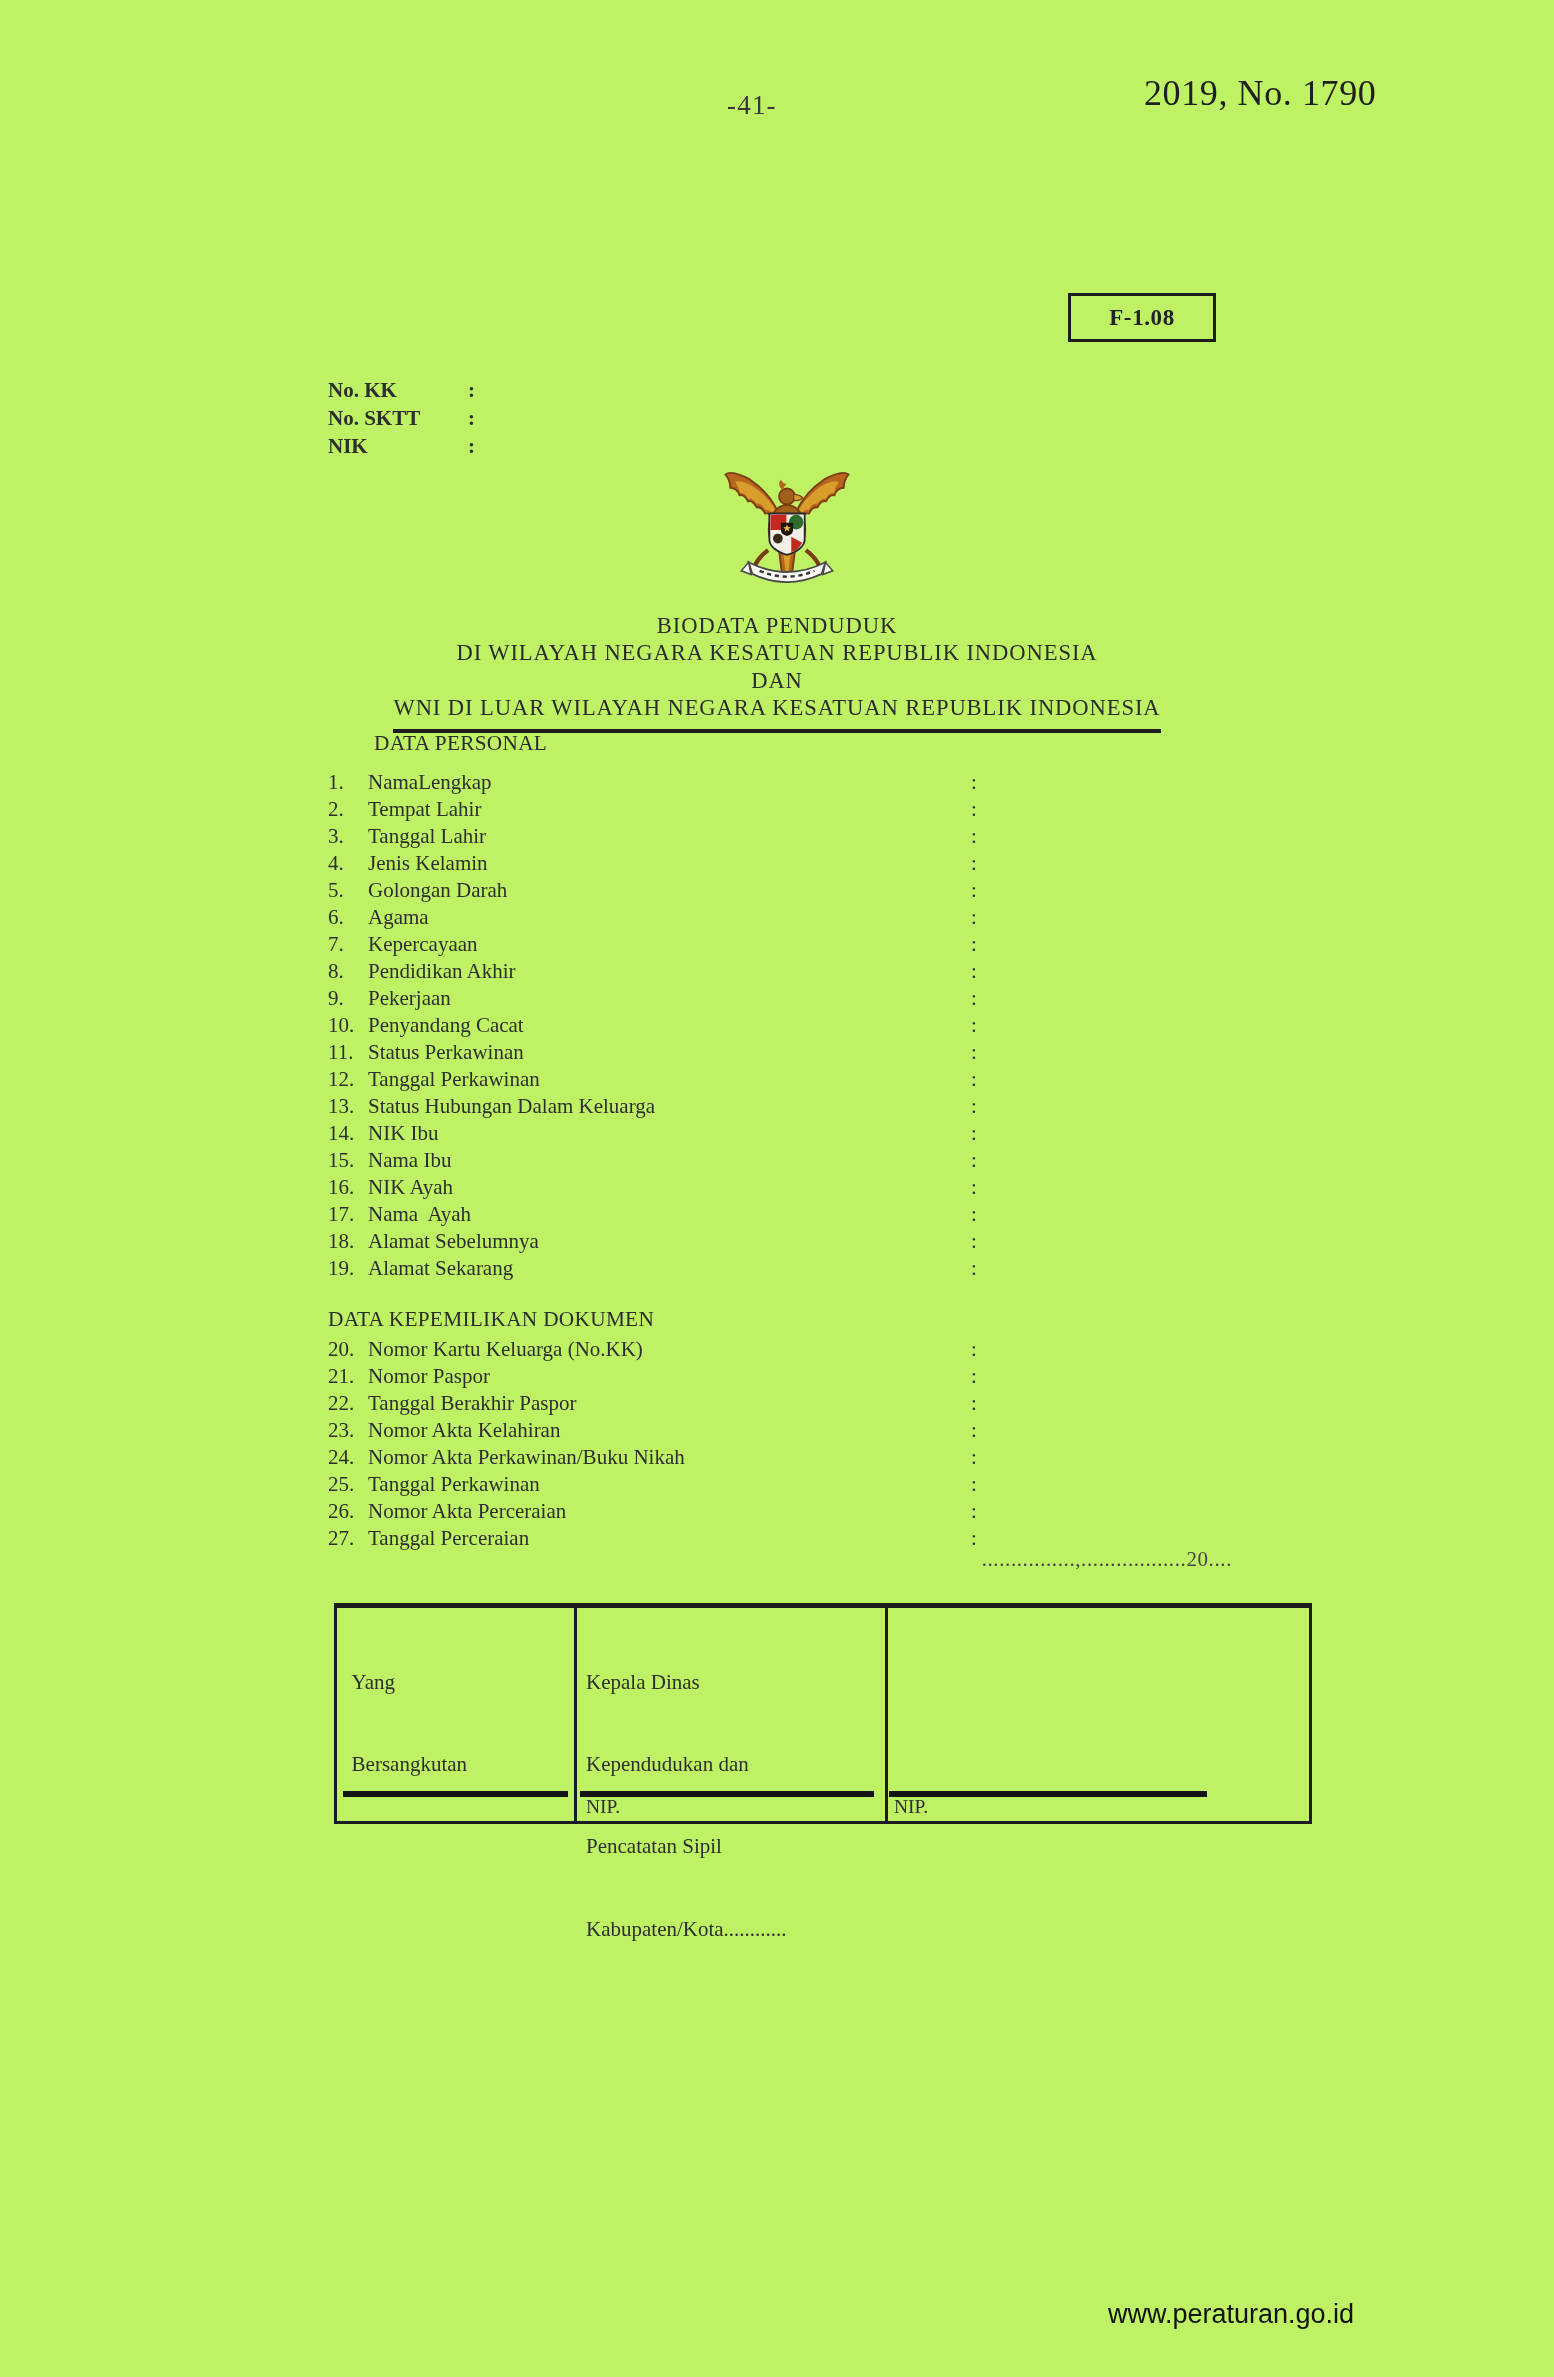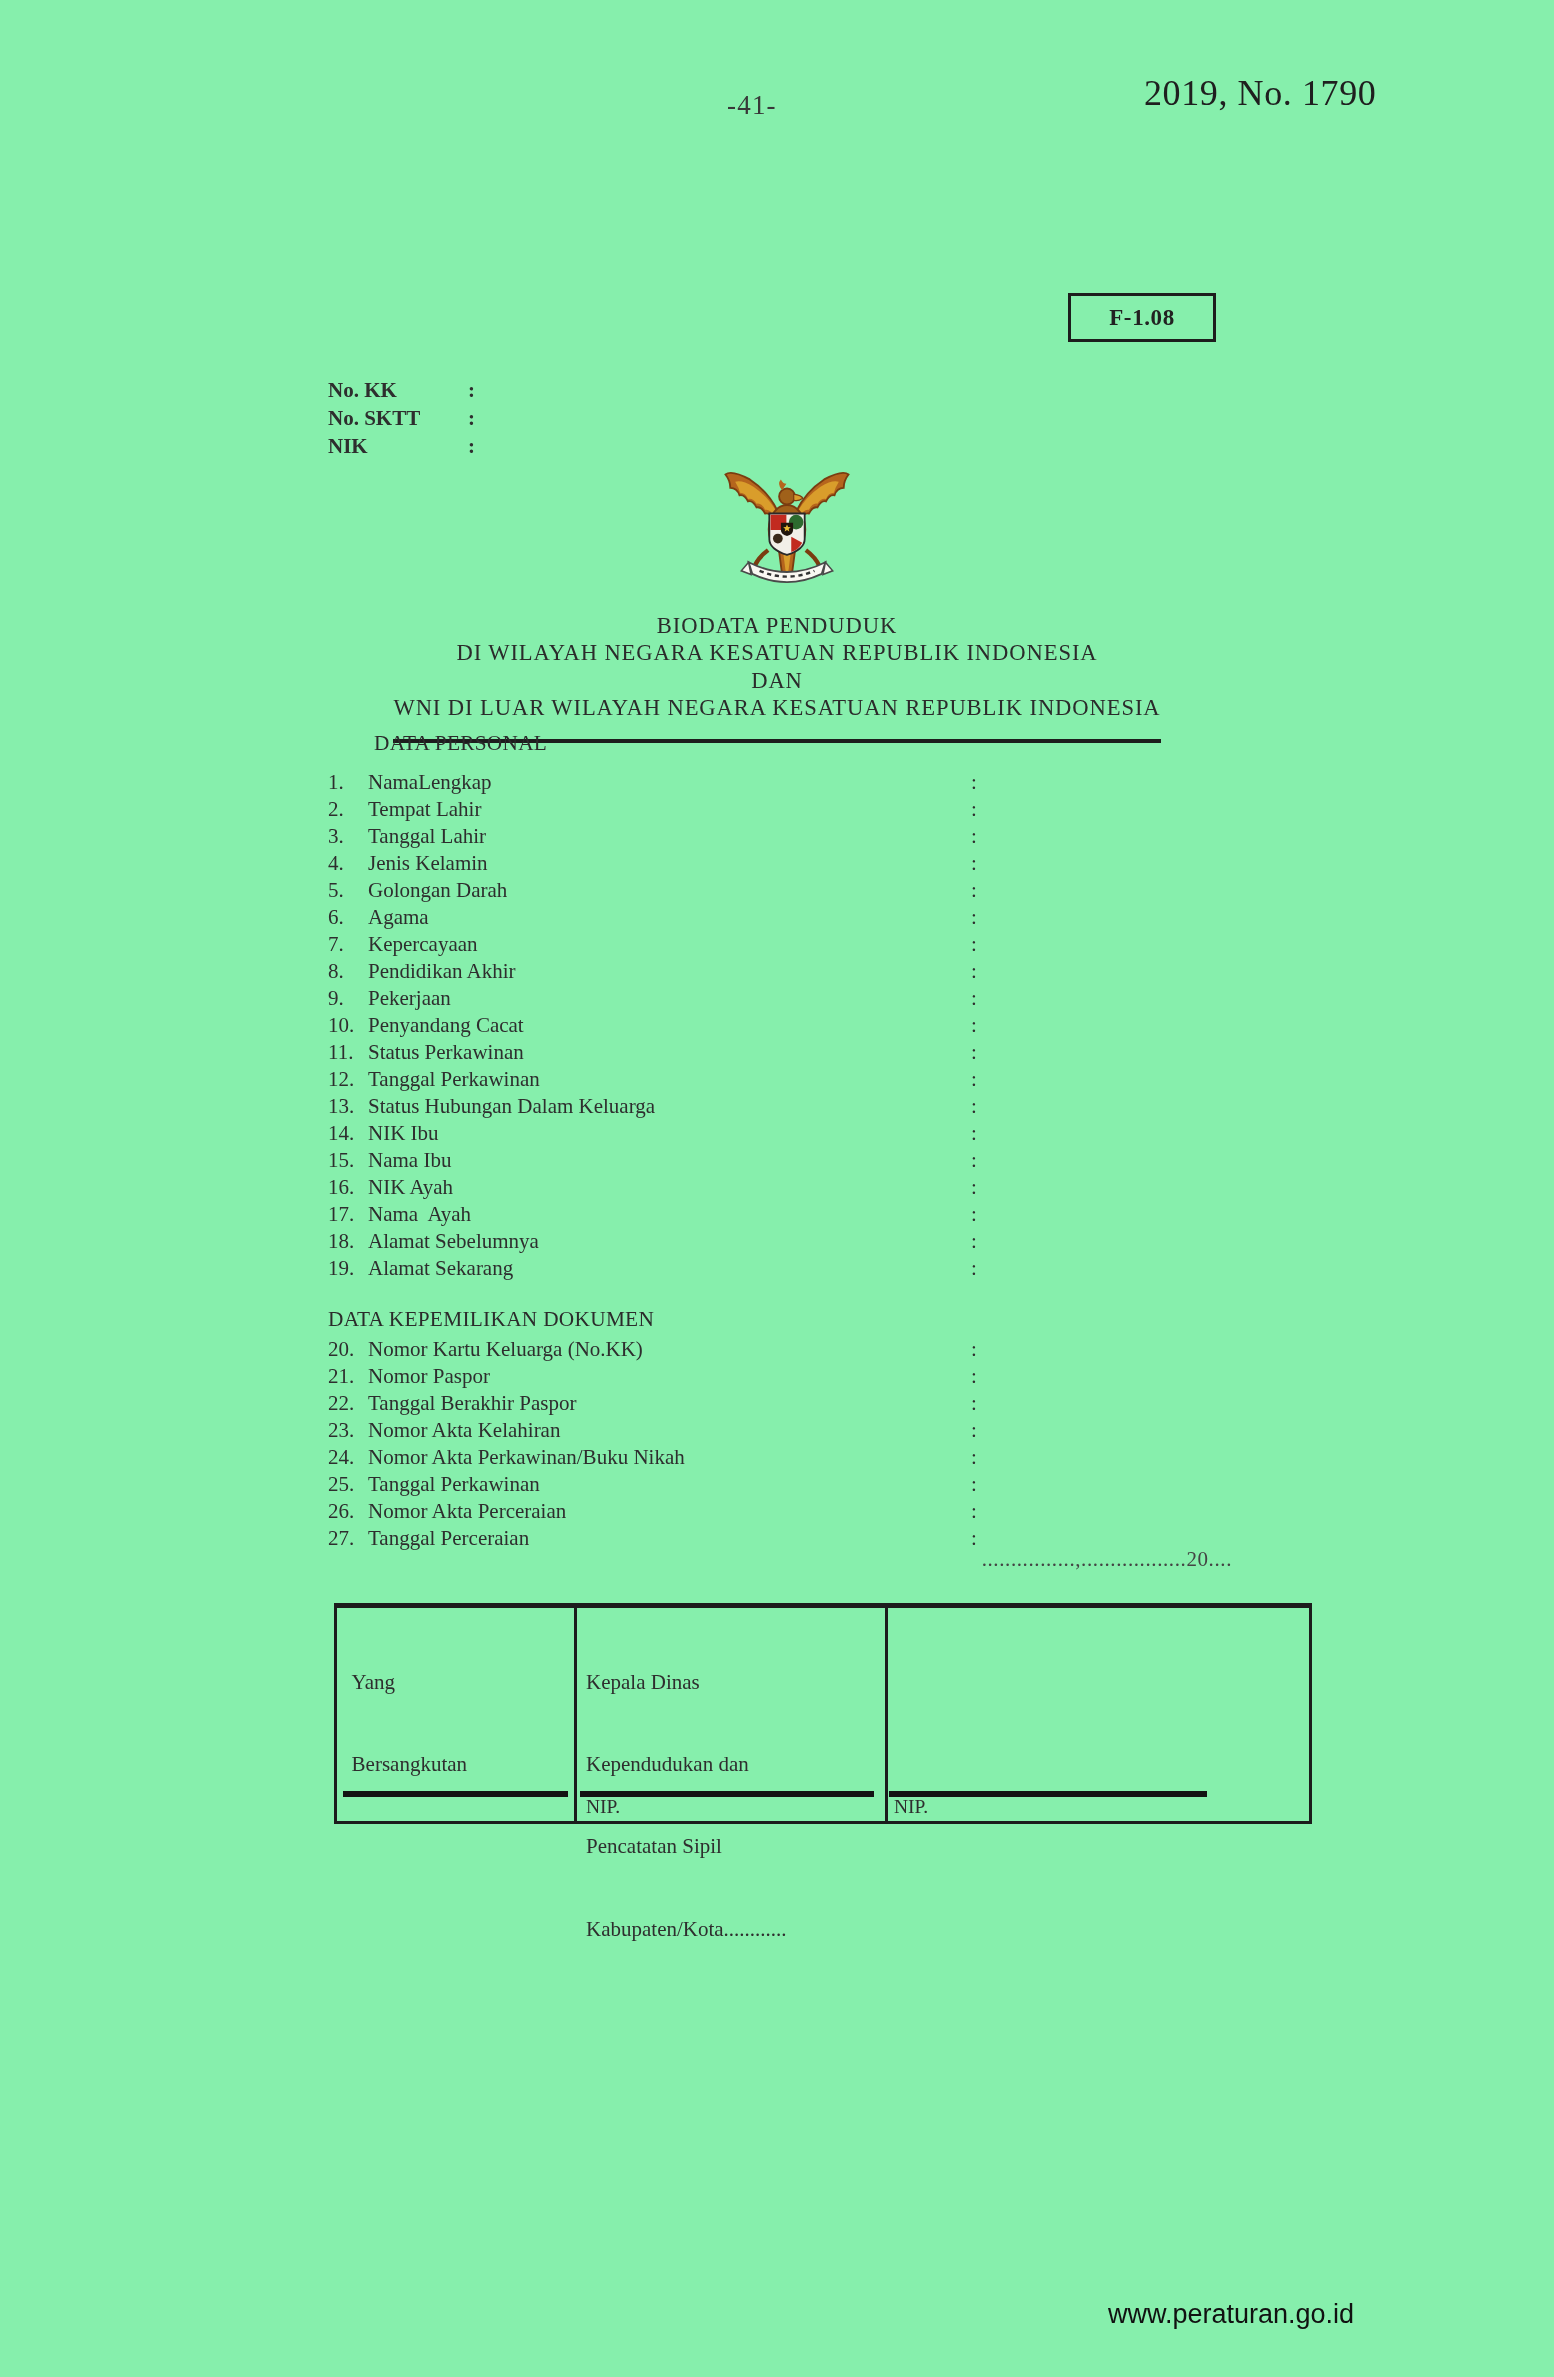--- a/index.html
+++ b/index.html
@@ -1,19 +1,19 @@
 <!DOCTYPE html>
 <html style="--ink: #2a2a2a; --gold: #d99d2b; --brown: #b5651d; --darkbrown: #7a3c10; --red: #c22a1f; --green: #2d6b2f; --shieldwhite: #f2efe8; --ribbon: #faf8f2;font-size:9.8px"><head>
 <meta charset="utf-8">
 <style>
   html,body{margin:0;padding:0;background:#ffffff;}
   .page{
     position:relative;
     width:1554px;height:2377px;
-    background:#86efac;
+    background:#bef264;
     font-family:"Liberation Serif","DejaVu Serif",serif;
     color:var(--ink,#2a2a2a);
     overflow:hidden;
   }
   .abs{position:absolute;}
   
   .page-num{left:727px;top:90px;font-size:27px;letter-spacing:1.2px;color:#383838;}
   .edition{left:1144px;top:72px;font-size:36px;letter-spacing:0.6px;color:#1f1f1f;}
   
   .form-code-box{
@@ -25,21 +25,21 @@
   
   .id-block{left:328px;top:378px;font-size:21px;font-weight:600;color:#2e2e2e;}
   .id-row{height:28px;white-space:pre;}
   .id-label{display:inline-block;width:140px;}
   
   .emblem{left:723px;top:461px;}
   .emblem svg{filter:blur(0.3px);}
   
   .title-block{left:0;top:612px;width:1554px;text-align:center;
     font-size:22.6px;line-height:27.4px;letter-spacing:0.9px;color:#2b2b2b;}
-  .title-underlined{display:inline-block;border-bottom:4.3px solid #1d1d1d;padding-bottom:17px;}
+  .title-underlined{display:inline-block;border-bottom:4.3px solid #1d1d1d;padding-bottom:7px;}
   
   .section-heading{left:328px;font-size:21.3px;letter-spacing:0.3px;color:#2b2b2b;}
   .heading-1{top:731px;margin-left:46px;}
   .heading-2{top:1307px;}
   .list{left:328px;width:732px;font-size:21px;color:#2e2e2e;}
   .list-1{top:770px;}
   .list-2{top:1337px;}
   .item-row{position:relative;height:27px;}
   .item-no{position:absolute;left:0;}
   .item-label{position:absolute;left:40px;white-space:pre;}

